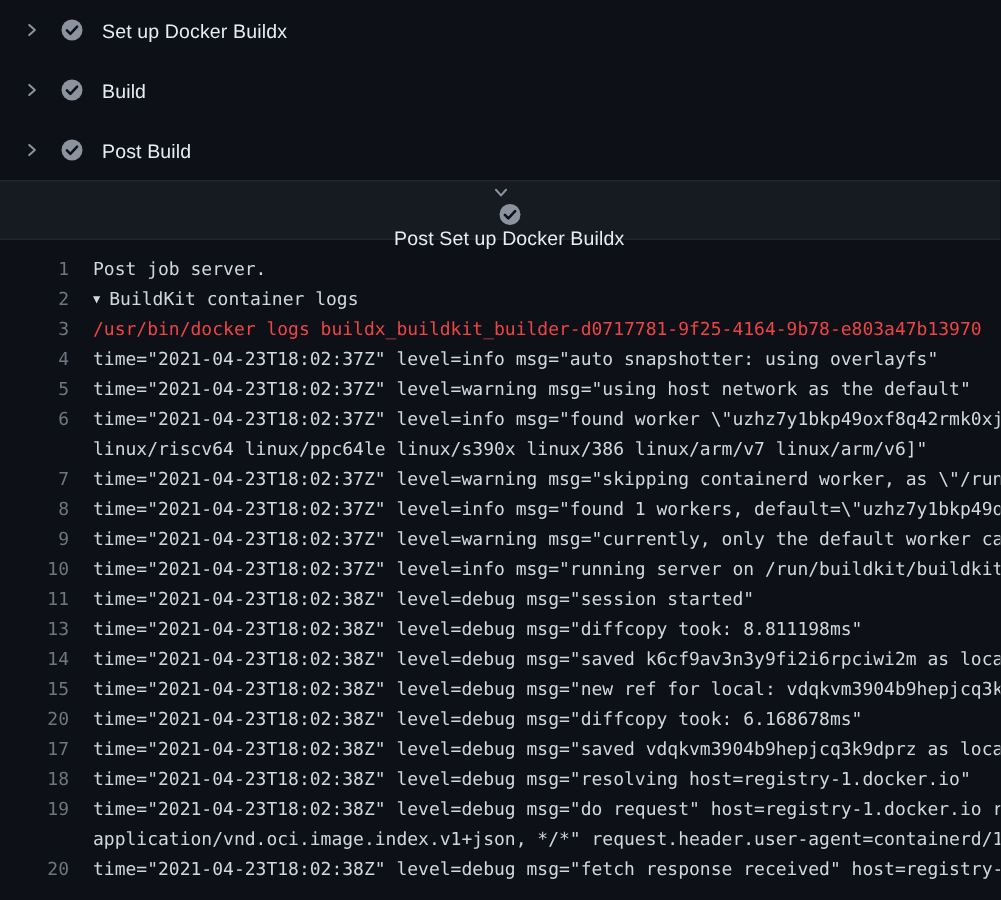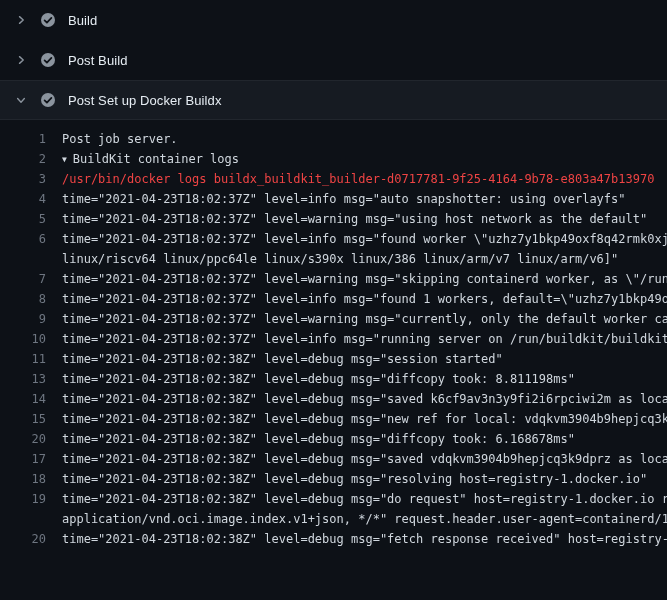--- a/index.html
+++ b/index.html
@@ -14,20 +14,21 @@
     display: flex;
     align-items: center;
     height: 40px;
     padding: 0 14px;
     cursor: pointer;
   }
   .step.expanded {
     background: #161b22;
     border-top: 1px solid #21262d;
     border-bottom: 1px solid #21262d;
+    flex-direction: column;
   }
   .chev {
     width: 14px; height: 14px;
     display: flex; align-items: center; justify-content: center;
     flex: none;
   }
   .chev svg { display: block; transition: transform .1s; }
   .step.expanded .chev svg { transform: rotate(90deg); }
   .check {
     width: 16px; height: 16px;
@@ -68,20 +69,34 @@
     color: #d0d7de;
     margin-right: 6px;
     vertical-align: 1px;
     cursor: pointer;
   }
 </style>
 </head>
 <body>
 
 <div class="steps">
+  <div class="step">
+    <span class="chev">
+      <svg width="12" height="12" viewBox="0 0 16 16">
+        <path d="M6 3.5l5 4.5-5 4.5" stroke="#8b949e" stroke-width="1.8" fill="none" stroke-linecap="round" stroke-linejoin="round"></path>
+      </svg>
+    </span>
+    <span class="check">
+      <svg width="16" height="16" viewBox="0 0 16 16">
+        <circle cx="8" cy="8" r="7" fill="#8b949e"></circle>
+        <path d="M4.6 8.3l2.3 2.3 4.5-4.8" stroke="#0d1117" stroke-width="1.7" fill="none" stroke-linecap="round" stroke-linejoin="round"></path>
+      </svg>
+    </span>
+    <span class="step-label">Set up Docker Buildx</span>
+  </div>
 
   <div class="step">
     <span class="chev">
       <svg width="12" height="12" viewBox="0 0 16 16">
         <path d="M6 3.5l5 4.5-5 4.5" stroke="#8b949e" stroke-width="1.8" fill="none" stroke-linecap="round" stroke-linejoin="round"></path>
       </svg>
     </span>
     <span class="check">
       <svg width="16" height="16" viewBox="0 0 16 16">
         <circle cx="8" cy="8" r="7" fill="#8b949e"></circle>

